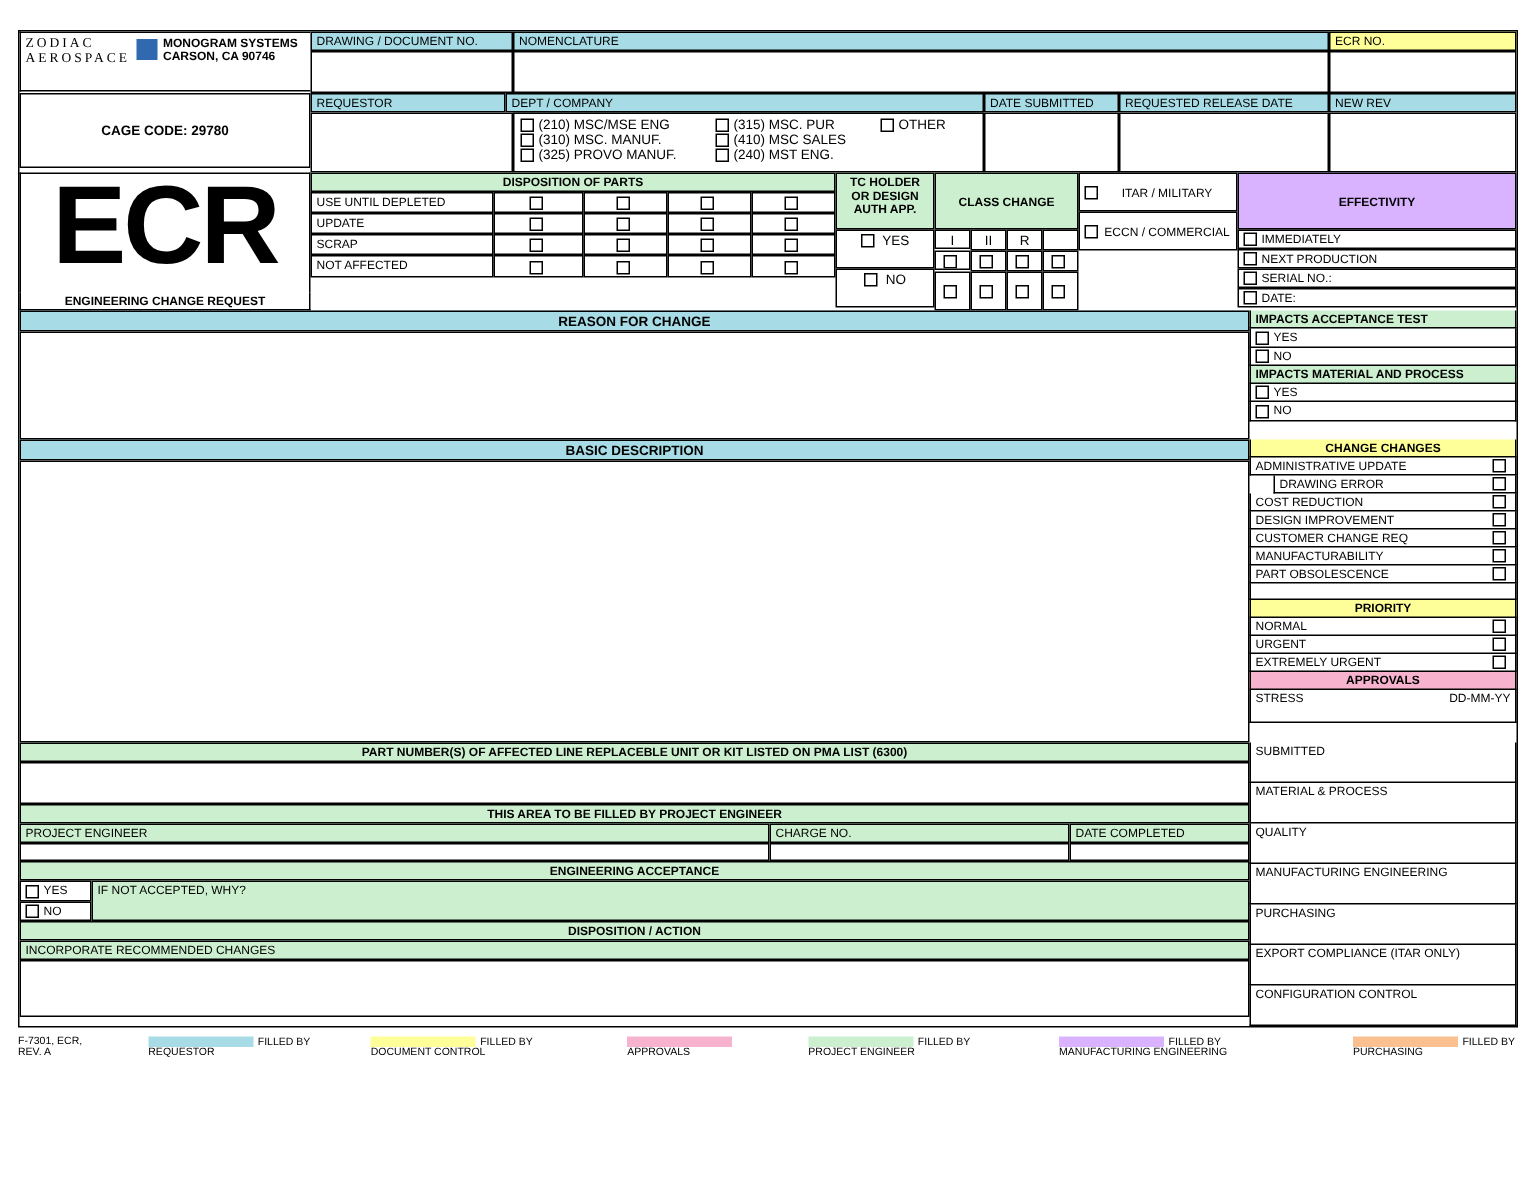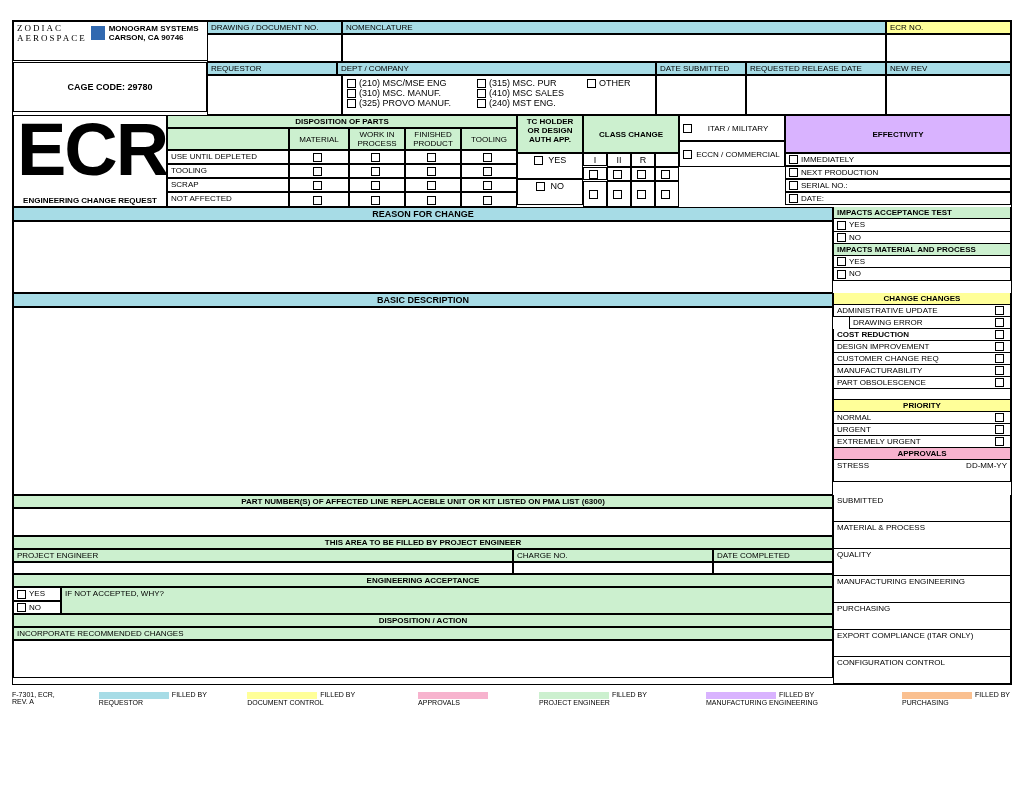--- a/index.html
+++ b/index.html
@@ -82,46 +82,39 @@
         </div>
       </div>
       <div class="cell input-area" style="width:90px;height:40px"></div>
       <div class="cell input-area" style="width:140px;height:40px"></div>
       <div class="cell input-area" style="width:125px;height:40px"></div>
     </div>
   </div>
 </div>
 
 <div class="row">
-  <div style="width:154px;">
+  <div style="width:194px;">
     <div class="cell center" style="border-bottom:none;height:80px">
             <div class="ecr-big">ECR</div>
           </div>
     <div class="cell tiny bold center" style="border-top:none">ENGINEERING CHANGE REQUEST</div>
   </div>
 
   <div style="width:350px">
     <div class="cell green bold center tiny">DISPOSITION OF PARTS</div>
-    <div class="row">
-      <div class="cell green" style="width:122px"></div>
-      <div class="cell green tiny center" style="width:60px;display:flex;align-items:center;justify-content:center">MATERIAL</div>
-      <div class="cell green tiny center" style="width:56px">WORK IN PROCESS</div>
-      <div class="cell green tiny center" style="width:56px">FINISHED PRODUCT</div>
-      <div class="cell green tiny center" style="width:56px;display:flex;align-items:center;justify-content:center">TOOLING</div>
-    </div>
     <div id="disp-rows">
             <div class="row">
               <div class="cell tiny" style="width:122px">USE UNTIL DEPLETED</div>
               <div class="cell center" style="width:60px"><span class="ckbx"></span></div>
               <div class="cell center" style="width:56px"><span class="ckbx"></span></div>
               <div class="cell center" style="width:56px"><span class="ckbx"></span></div>
               <div class="cell center" style="width:56px"><span class="ckbx"></span></div>
             </div>
             <div class="row">
-              <div class="cell tiny" style="width:122px">TOOLING</div>
+              <div class="cell tiny" style="width:122px">UPDATE</div>
               <div class="cell center" style="width:60px"><span class="ckbx"></span></div>
               <div class="cell center" style="width:56px"><span class="ckbx"></span></div>
               <div class="cell center" style="width:56px"><span class="ckbx"></span></div>
               <div class="cell center" style="width:56px"><span class="ckbx"></span></div>
             </div>
             <div class="row">
               <div class="cell tiny" style="width:122px">SCRAP</div>
               <div class="cell center" style="width:60px"><span class="ckbx"></span></div>
               <div class="cell center" style="width:56px"><span class="ckbx"></span></div>
               <div class="cell center" style="width:56px"><span class="ckbx"></span></div>
@@ -219,21 +212,21 @@
             <div class="cell tiny" style="display: flex;">
               <span>ADMINISTRATIVE UPDATE</span>
               <span style="flex:1"></span>
               <span class="ckbx"></span>
             </div>
             <div class="cell tiny" style="display: flex; margin-left: 16px;">
               <span>DRAWING ERROR</span>
               <span style="flex:1"></span>
               <span class="ckbx"></span>
             </div>
-            <div class="cell tiny" style="display: flex; font-weight: bold;">
+            <div class="cell tiny" style="display: flex;">
               <span>COST REDUCTION</span>
               <span style="flex:1"></span>
               <span class="ckbx"></span>
             </div>
             <div class="cell tiny" style="display: flex;">
               <span>DESIGN IMPROVEMENT</span>
               <span style="flex:1"></span>
               <span class="ckbx"></span>
             </div>
             <div class="cell tiny" style="display: flex;">

